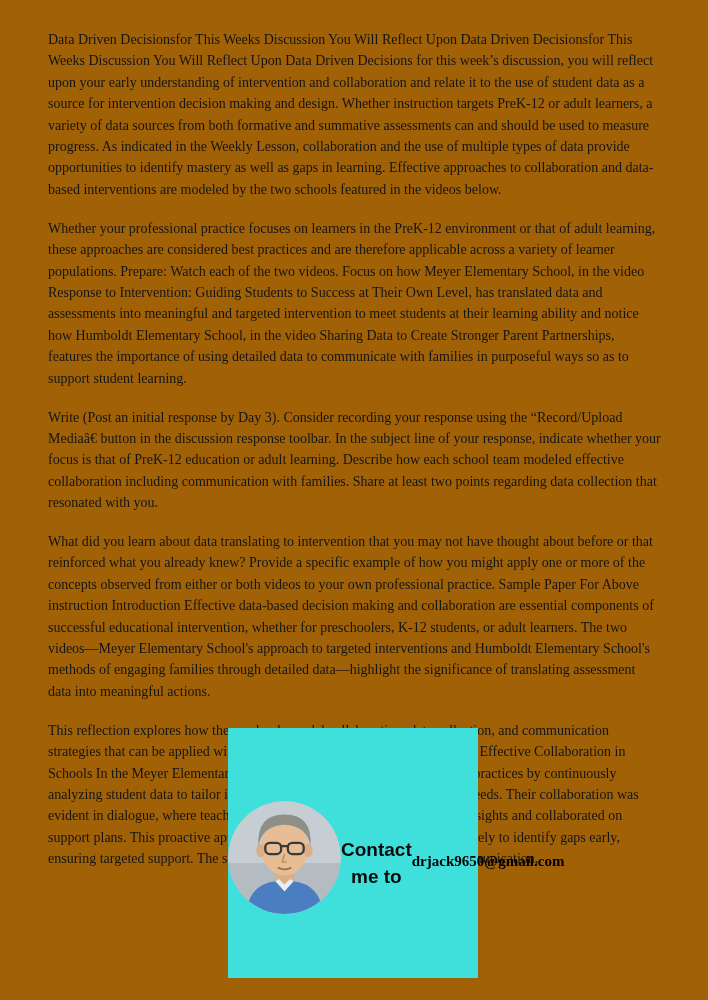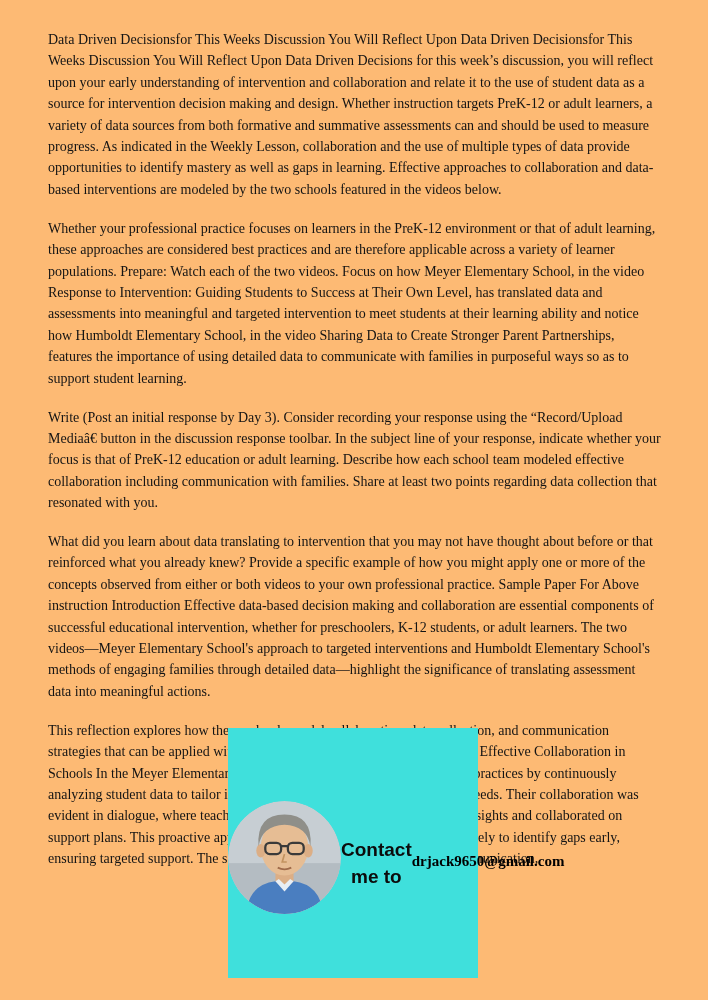--- a/index.html
+++ b/index.html
@@ -4,21 +4,21 @@
 <style>
   html, body {
     margin: 0;
     padding: 0;
     background: #ffffff;
   }
   .page {
     position: relative;
     width: 708px;
     height: 1000px;
-    background: #fdba74;
+    background: #a16207;
     overflow: hidden;
     font-family: "Liberation Serif", serif;
   }
   .doc {
     position: absolute;
     left: 48px;
     top: 29px;
     width: 614px;
     color: #141414;
     font-size: 14px;

